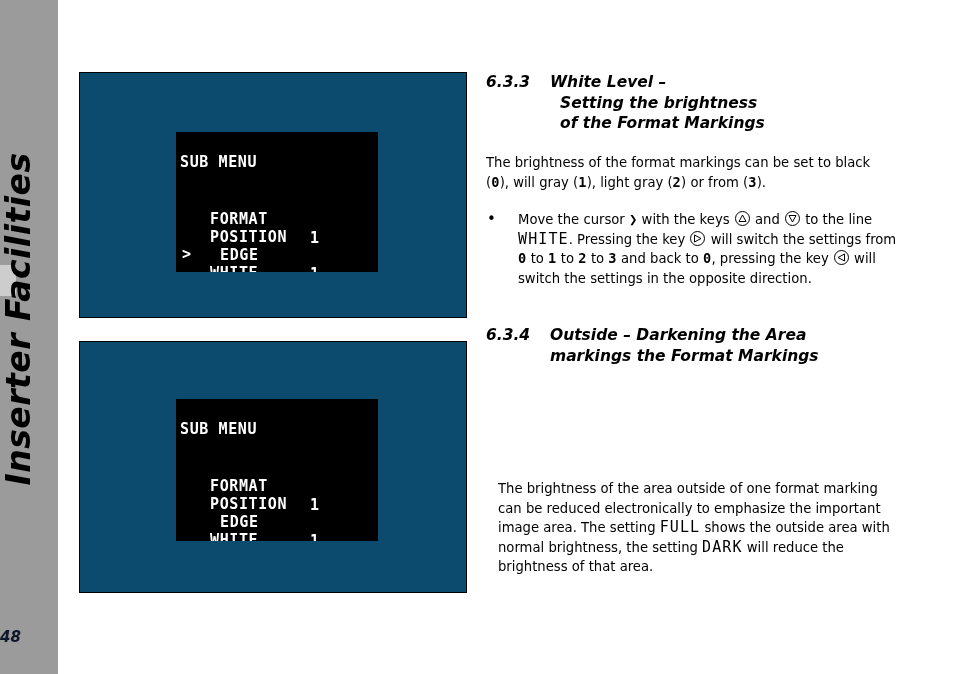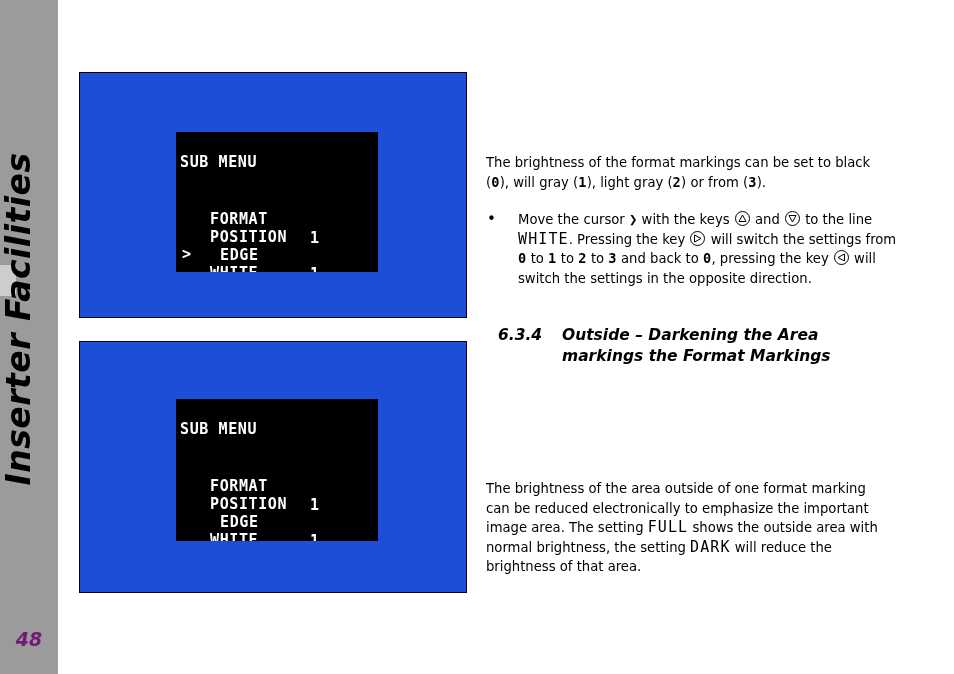--- a/index.html
+++ b/index.html
@@ -47,33 +47,33 @@
     font-size: 33px;
     letter-spacing: 0.5px;
     color: #000000;
     white-space: nowrap;
   }
   .page-number {
     position: absolute;
     left: 0;
     top: 628px;
     width: 58px;
-    text-align: center;
+    text-align: left;
     font-family: "DejaVu Sans", sans-serif;
     font-weight: bold;
     font-style: italic;
-    font-size: 19px;
-    color: #701a75;
+    font-size: 15px;
+    color: #0f172a;
   }
 
   
   .figure-frame {
     position: absolute;
     border: 1.5px solid #000000;
-    background: #1d4ed8;
+    background: #0c4a6e;
     box-sizing: border-box;
   }
   #figure-1 { left: 79px; top: 72px;  width: 388px; height: 246px; }
   #figure-2 { left: 79px; top: 341px; width: 388px; height: 252px; }
 
   .lcd-screen {
     position: absolute;
     background: #000000;
     overflow: hidden;
   }
@@ -125,32 +125,32 @@
   .heading .num {
     position: absolute;
     left: 0;
     top: 0;
   }
   .heading .htext {
     display: block;
     margin-left: 64px;
   }
   #heading-633 { left: 0; top: 72px; width: 412px; }
-  #heading-634 { left: 12px; top: 325px; width: 412px; }
+  #heading-634 { left: 0; top: 325px; width: 412px; }
 
   .body-text {
     position: absolute;
     font-family: "DejaVu Sans", sans-serif;
     font-size: 13.2px;
     line-height: 19.5px;
     color: #000000;
     text-align: left;
   }
   #para-1 { left: 0; top: 153px; width: 400px; }
-  #para-2 { left: 0; top: 479px; width: 400px; }
+  #para-2 { left: 12px; top: 479px; width: 400px; }
 
   .bullet-block {
     position: absolute;
     left: 0;
     top: 210px;
     width: 412px;
     font-family: "DejaVu Sans", sans-serif;
     font-size: 13.2px;
     line-height: 19.5px;
     color: #000000;
@@ -304,20 +304,26 @@
       
       
       
     </div>
 
   </div>
 </div>
 
 <div class="content">
 
+  <div class="heading" id="heading-633">
+    <span class="num">6.3.3</span>
+    <span class="htext">White Level –</span>
+    <span class="htext" style="margin-left:74px;">Setting the brightness</span>
+    <span class="htext" style="margin-left:74px;">of the Format Markings</span>
+  </div>
 
   <div class="body-text" id="para-1">
     <span>The brightness of the format markings can be set to black (</span><span class="mono">0</span><span>), will gray (</span><span class="mono">1</span><span>), light gray (</span><span class="mono">2</span><span>) or from (</span><span class="mono">3</span><span>).</span>
   </div>
 
   <div class="bullet-block">
     <span class="bullet-mark">•</span>
     <div class="bullet-body"><span>Move the cursor </span><span class="cursor-glyph">❯</span><span> with the keys </span><span class="key-icon"><svg width="9" height="9" viewBox="0 0 9 9">
             <polygon points="4.5,1 8,7.5 1,7.5" fill="none" stroke="#000" stroke-width="1"></polygon>
           </svg></span><span> and </span><span class="key-icon"><svg width="9" height="9" viewBox="0 0 9 9">

